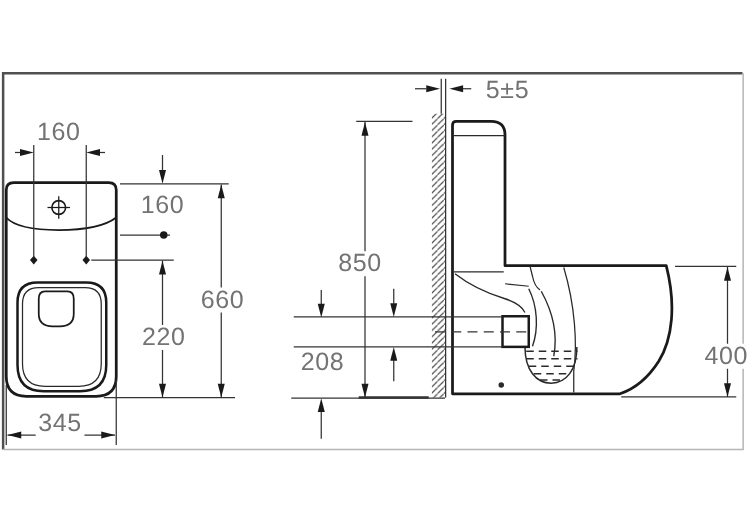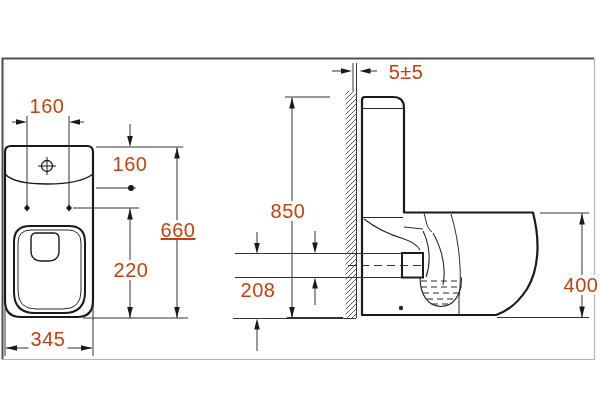--- a/index.html
+++ b/index.html
@@ -9,21 +9,21 @@
     background:#ffffff;
     font-family:"Liberation Sans", sans-serif;
     overflow:hidden;
   }
   #canvas svg{position:absolute;left:0;top:0;}
   .dim-label{
     position:absolute;
     transform:translate(-50%,-50%);
     font-size:20px;
     line-height:1;
-    color:#c2410c;
+    color:#737373;
     background:#ffffff;
     padding:0 2px;
     white-space:nowrap;
     letter-spacing:0.5px;
   }
 </style>
 </head>
 <body>
 
 <div id="canvas">
@@ -167,21 +167,21 @@
         <polygon points="130,208.5 127.2,219.5 132.8,219.5"></polygon>
         <polygon points="130,318 127.2,307 132.8,307"></polygon>
         <polygon points="6,348 17,345.2 17,350.8"></polygon>
         <polygon points="92,348 81,345.2 81,350.8"></polygon>
       </g>
     </g>
   </svg>
 
   <span class="dim-label" style="left:47px;top:106px;">160</span>
   <span class="dim-label" style="left:130px;top:164px;">160</span>
-  <span class="dim-label" style="left:178px;top:230px;text-decoration:underline;">660</span>
+  <span class="dim-label" style="left:178px;top:240px;">660</span>
   <span class="dim-label" style="left:131px;top:270px;">220</span>
   <span class="dim-label" style="left:48px;top:339px;">345</span>
   <span class="dim-label" style="left:406px;top:72px;">5±5</span>
   <span class="dim-label" style="left:288px;top:211px;">850</span>
   <span class="dim-label" style="left:258px;top:290px;">208</span>
   <span class="dim-label" style="left:581px;top:266px;margin-top:19px;">400</span>
 
 </div>
 
 </body></html>

